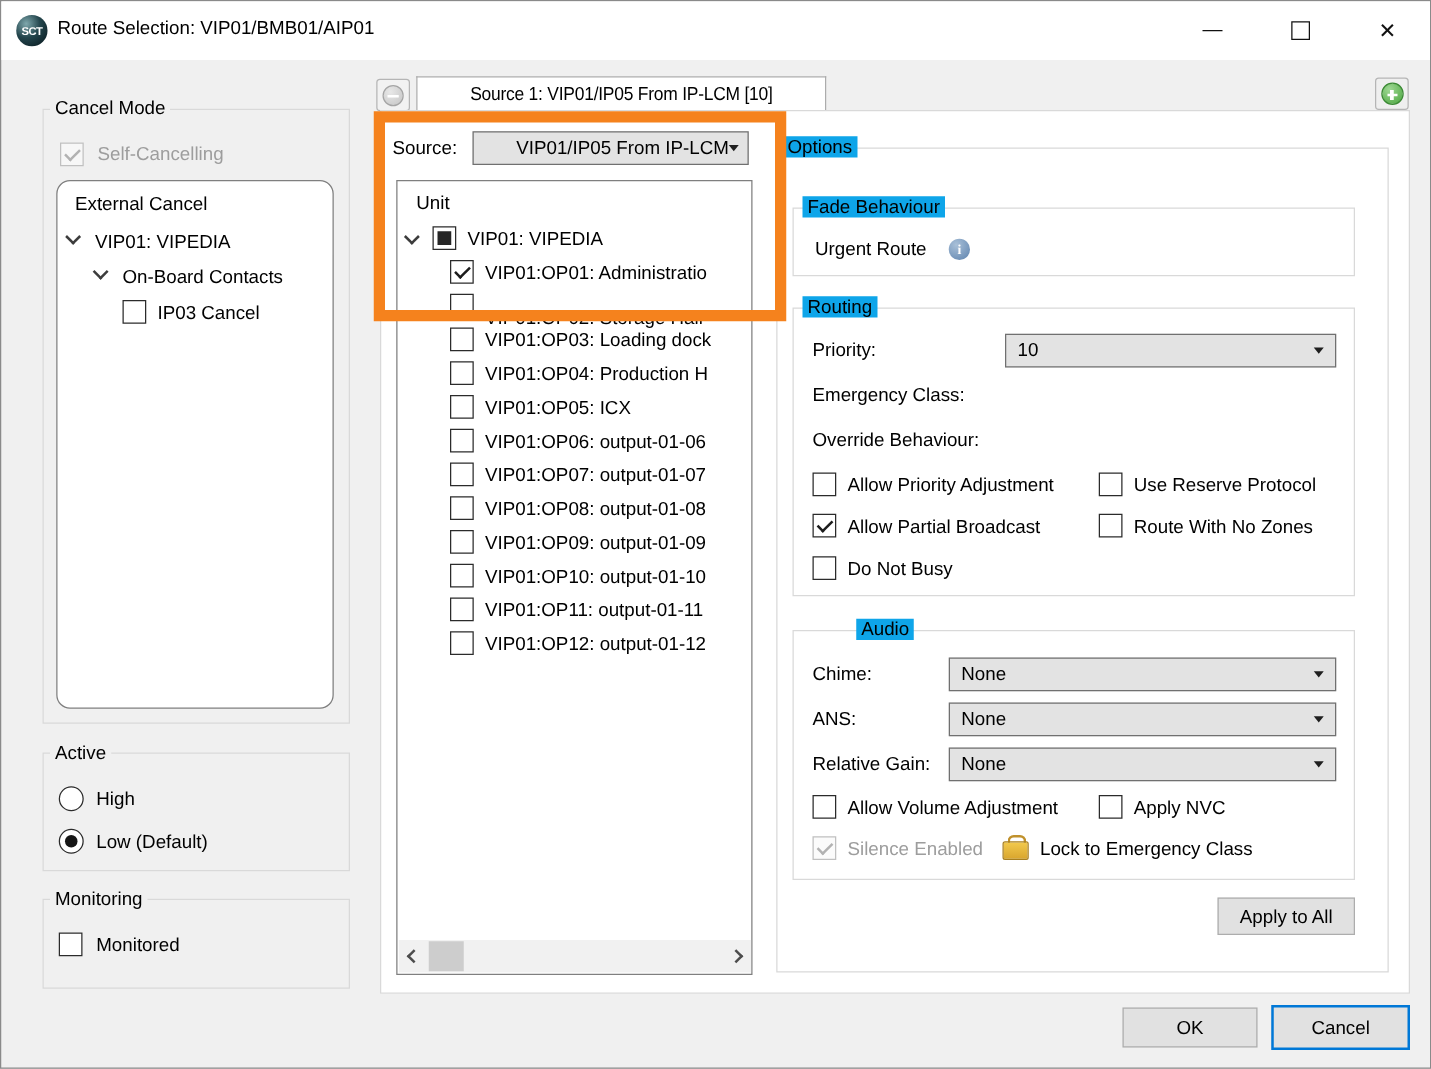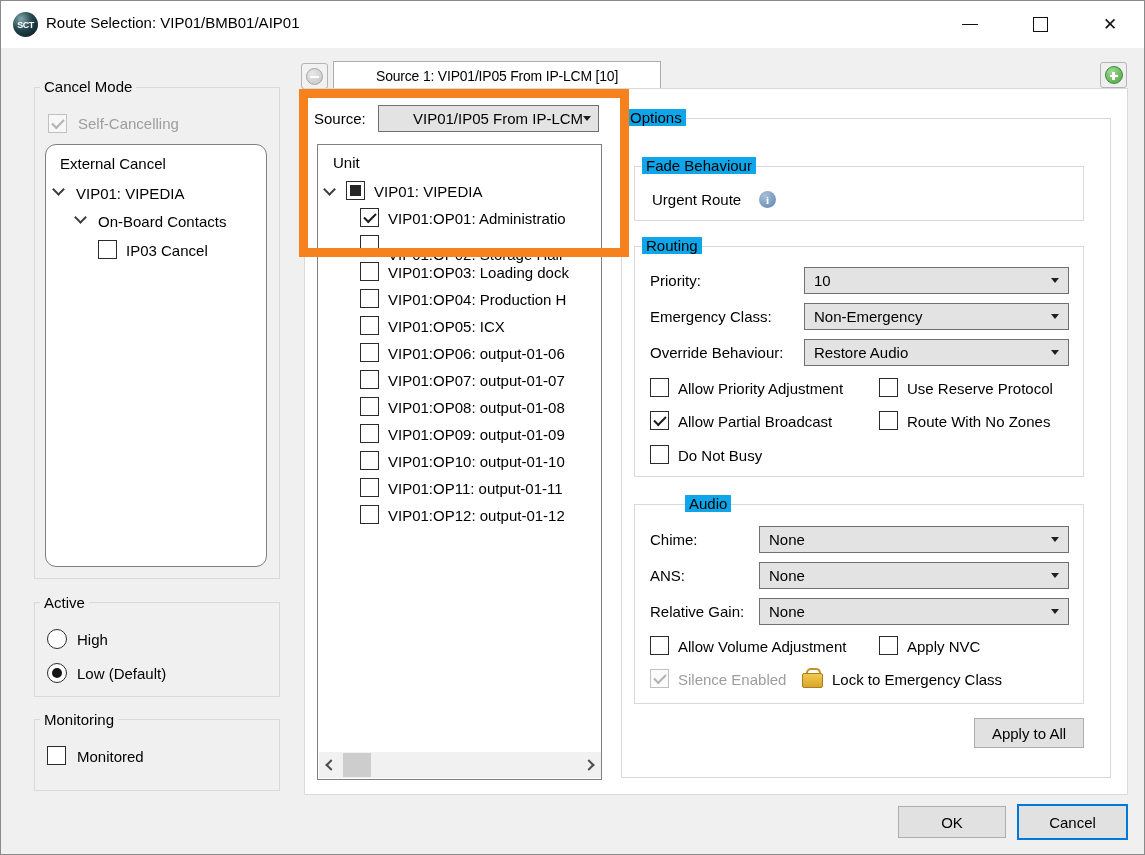--- a/index.html
+++ b/index.html
@@ -196,29 +196,21 @@
 
   <div class="gb" style="left:633px; top:245px; width:450px; height:231px;"></div>
   <div class="gb-label on-white" style="left:641px; top:236px;">Routing</div>
 
   <div class="lbl" style="left:649px; top:271px;">Priority:</div>
   <div class="combo" style="left:803px; top:266px; width:265px;">
     <span>10</span>
       <span class="arr"></span>
   </div>
   <div class="lbl" style="left:649px; top:307px;">Emergency Class:</div>
-  <div class="combo" style="left:803px; top:302px; width:265px;">
-    <span>Non-Emergency</span>
-      <span class="arr"></span>
-  </div>
   <div class="lbl" style="left:649px; top:343px;">Override Behaviour:</div>
-  <div class="combo" style="left:803px; top:338px; width:265px;">
-    <span>Restore Audio</span>
-      <span class="arr"></span>
-  </div>
 
   <div class="cb" style="left:649px; top:377px;"></div>
   <div class="lbl" style="left:677px; top:379px;">Allow Priority Adjustment</div>
   <div class="cb" style="left:878px; top:377px;"></div>
   <div class="lbl" style="left:906px; top:379px;">Use Reserve Protocol</div>
 
   <div class="cb checked" style="left:649px; top:410px;"></div>
   <div class="lbl" style="left:677px; top:412px;">Allow Partial Broadcast</div>
   <div class="cb" style="left:878px; top:410px;"></div>
   <div class="lbl" style="left:906px; top:412px;">Route With No Zones</div>

